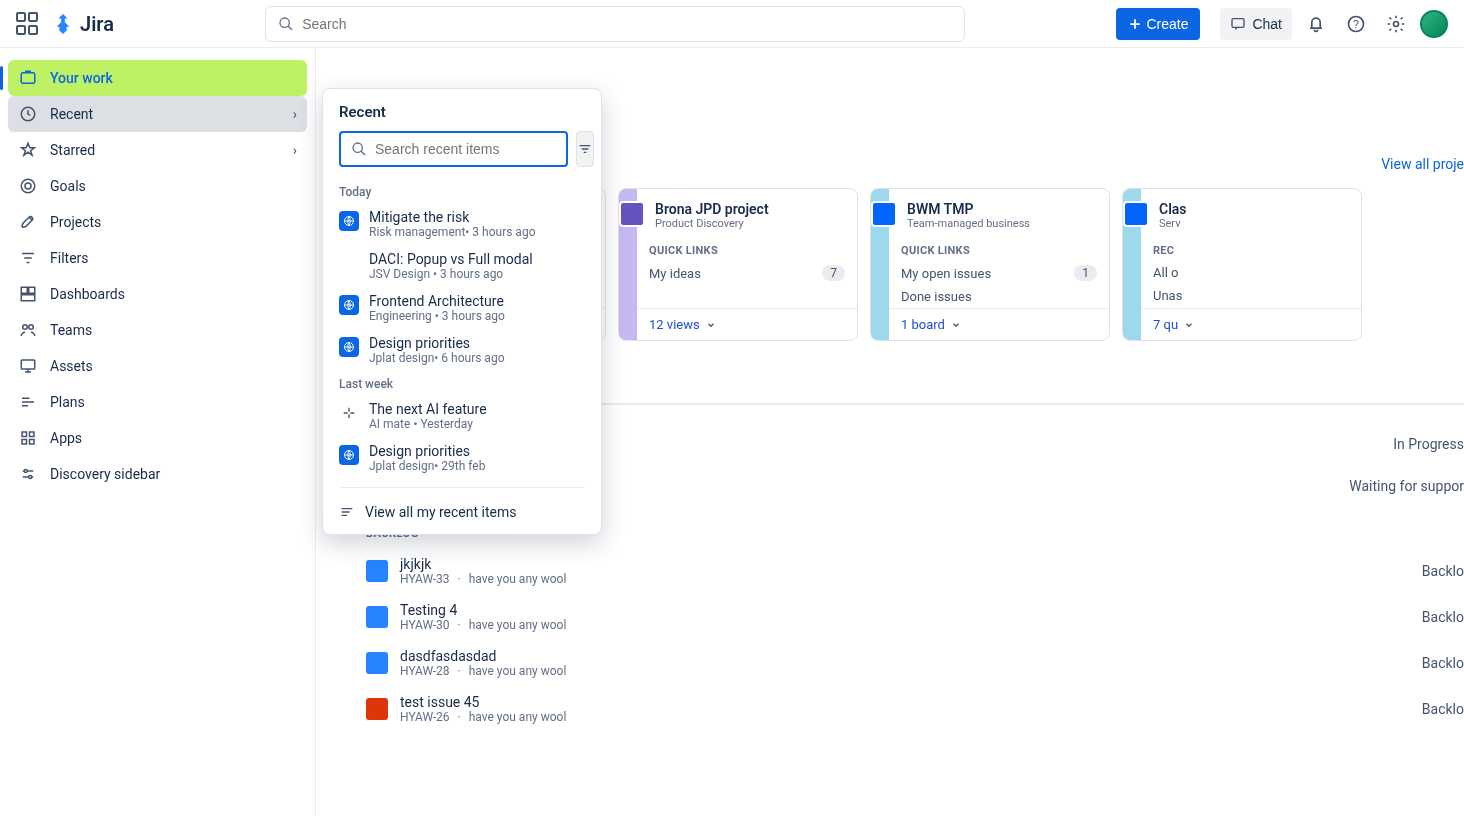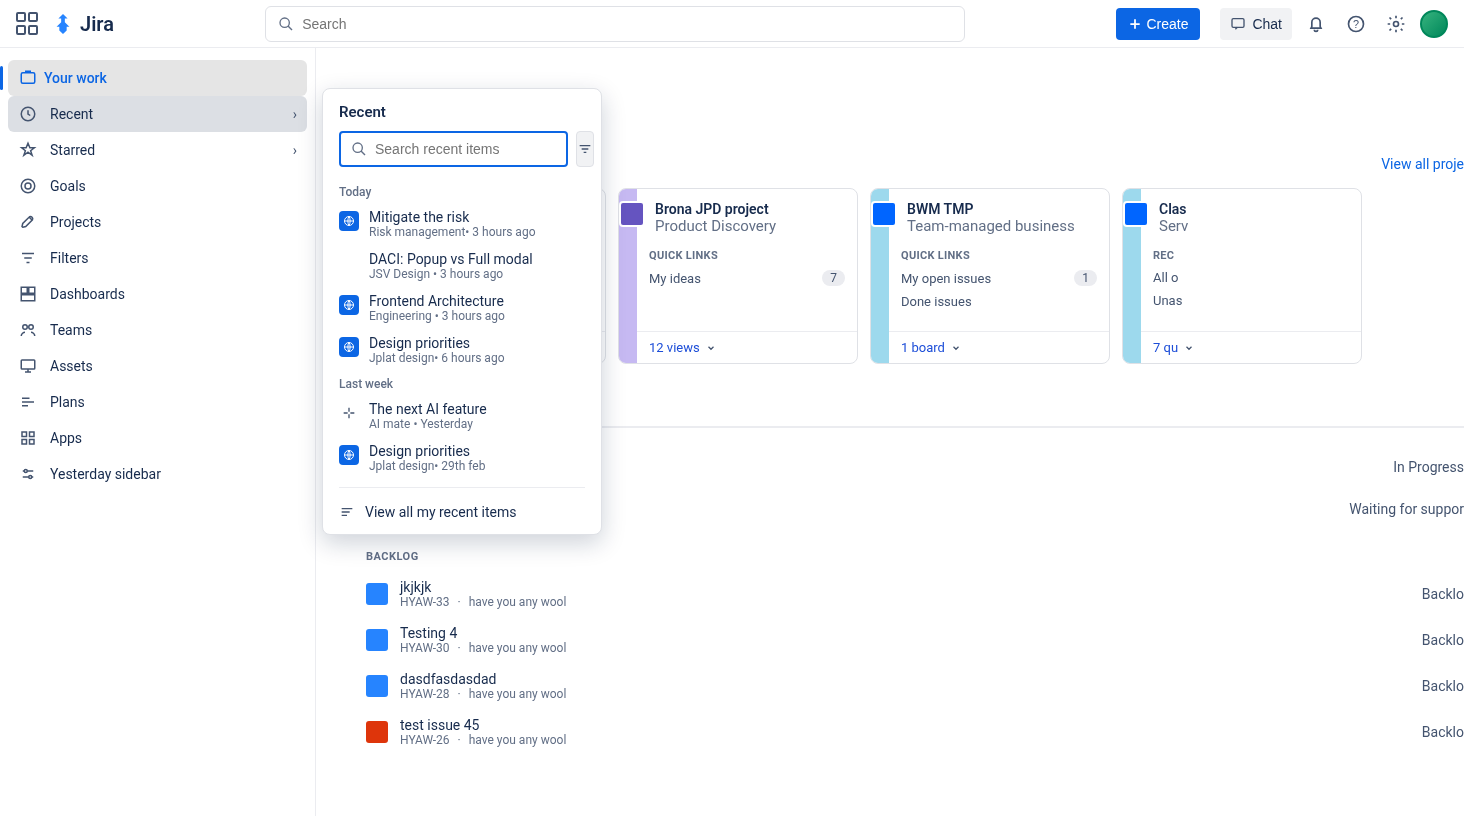--- a/index.html
+++ b/index.html
@@ -44,21 +44,21 @@
 .icon-btn { width:32px; height:32px; border:none; background:none; display:flex; align-items:center; justify-content:center; cursor:pointer; border-radius:50%; }
 .avatar { width:28px; height:28px; border-radius:50%; background:linear-gradient(135deg,#36B37E,#00875A); border:2px solid #00875A; }
 
 .layout { display:flex; height:calc(100% - 56px); }
 .sidebar { width:316px; padding:12px 8px; border-right:1px solid #EBECF0; position:relative; }
 .side-item {
   height:36px; border-radius:6px; display:flex; align-items:center;
   padding:0 10px; gap:12px; cursor:pointer; font-size:14px; color:#172B4D;
   position:relative;
 }
-.side-item.active { background:#e5e5e5; color:#0C66E4; font-weight:500;gap:6px; }
+.side-item.active { background:#bef264; color:#0C66E4; font-weight:500; }
 .side-item.active::before { content:""; position:absolute; left:-8px; top:6px; bottom:6px; width:3px; background:#0C66E4; border-radius:2px; }
 .side-item.hover { background:#DCDFE4; }
 .side-icon { width:20px; height:20px; display:flex; align-items:center; justify-content:center; flex-shrink:0; }
 .side-label { flex:1; }
 .chevron { color:#44546F; }
 .collapse-btn { position:absolute; top:14px; right:10px; width:24px; height:24px; border:1px solid #DFE1E6; border-radius:4px; display:flex; align-items:center; justify-content:center; background:#fff; cursor:pointer; }
 
 .main { flex:1; padding:20px 0 20px 50px; overflow:hidden; position:relative; }
 
 .flyout {
@@ -89,21 +89,21 @@
 .projects-row { display:flex; gap:12px; margin-top:120px; overflow:hidden; }
 .proj-card {
   width:240px; border:1px solid #DFE1E6; border-radius:8px; flex-shrink:0;
   display:flex; overflow:hidden; background:#fff;
 }
 .proj-stripe { width:18px; }
 .proj-body { flex:1; display:flex; flex-direction:column; }
 .proj-head { display:flex; gap:10px; padding:12px 12px 8px; align-items:flex-start; }
 .proj-icon { width:26px; height:26px; border-radius:4px; flex-shrink:0; margin-left:-30px; border:2px solid #fff; }
 .proj-title { font-weight:600; font-size:14px; }
-.proj-sub { font-size:15px; color:#626F86; }
+.proj-sub { font-size:11px; color:#626F86; }
 .proj-section-label { font-size:11px; font-weight:700; color:#626F86; letter-spacing:0.3px; padding:6px 12px 4px; }
 .proj-link-row { display:flex; justify-content:space-between; align-items:center; padding:4px 12px; font-size:13px; color:#44546F; cursor:pointer; }
 .proj-badge { background:#EBECF0; color:#44546F; border-radius:10px; padding:1px 8px; font-size:12px; }
 .proj-footer { border-top:1px solid #EBECF0; padding:8px 12px; font-size:13px; color:#1d4ed8; display:flex; align-items:center; gap:6px; cursor:pointer; }
 
 .tabs { display:flex; gap:20px; margin-top:28px; border-bottom:2px solid #EBECF0; }
 .tab { padding:8px 0 10px; font-size:14px; color:#44546F; cursor:pointer; display:flex; align-items:center; gap:8px; position:relative; }
 .tab.active { color:#0C66E4; font-weight:500; }
 .tab.active::after { content:""; position:absolute; left:0; right:0; bottom:-2px; height:2px; background:#0C66E4; }
 .tab-badge { background:#EBECF0; color:#44546F; border-radius:10px; padding:0 6px; font-size:12px; }
@@ -290,21 +290,21 @@
       <span class="side-label">Apps</span>
     </div>
     <div class="side-item">
       <span class="side-icon">
           <svg width="18" height="18" viewBox="0 0 24 24">
             <path fill="none" stroke="#44546F" stroke-width="2" d="M5 8h14M5 16h14"></path>
             <circle cx="9" cy="8" r="2" fill="#fff" stroke="#44546F" stroke-width="2"></circle>
             <circle cx="15" cy="16" r="2" fill="#fff" stroke="#44546F" stroke-width="2"></circle>
           </svg>
         </span>
-      <span class="side-label">Yesterday sidebar</span>
+      <span class="side-label">Discovery sidebar</span>
     </div>
   </div>
 
   <div class="main">
     <a class="view-all">View all proje</a>
 
     <div class="projects-row" id="projects-row">
         <div class="proj-card">
           <div class="proj-stripe" style="background:#9DD9ED"></div>
           <div class="proj-body">

